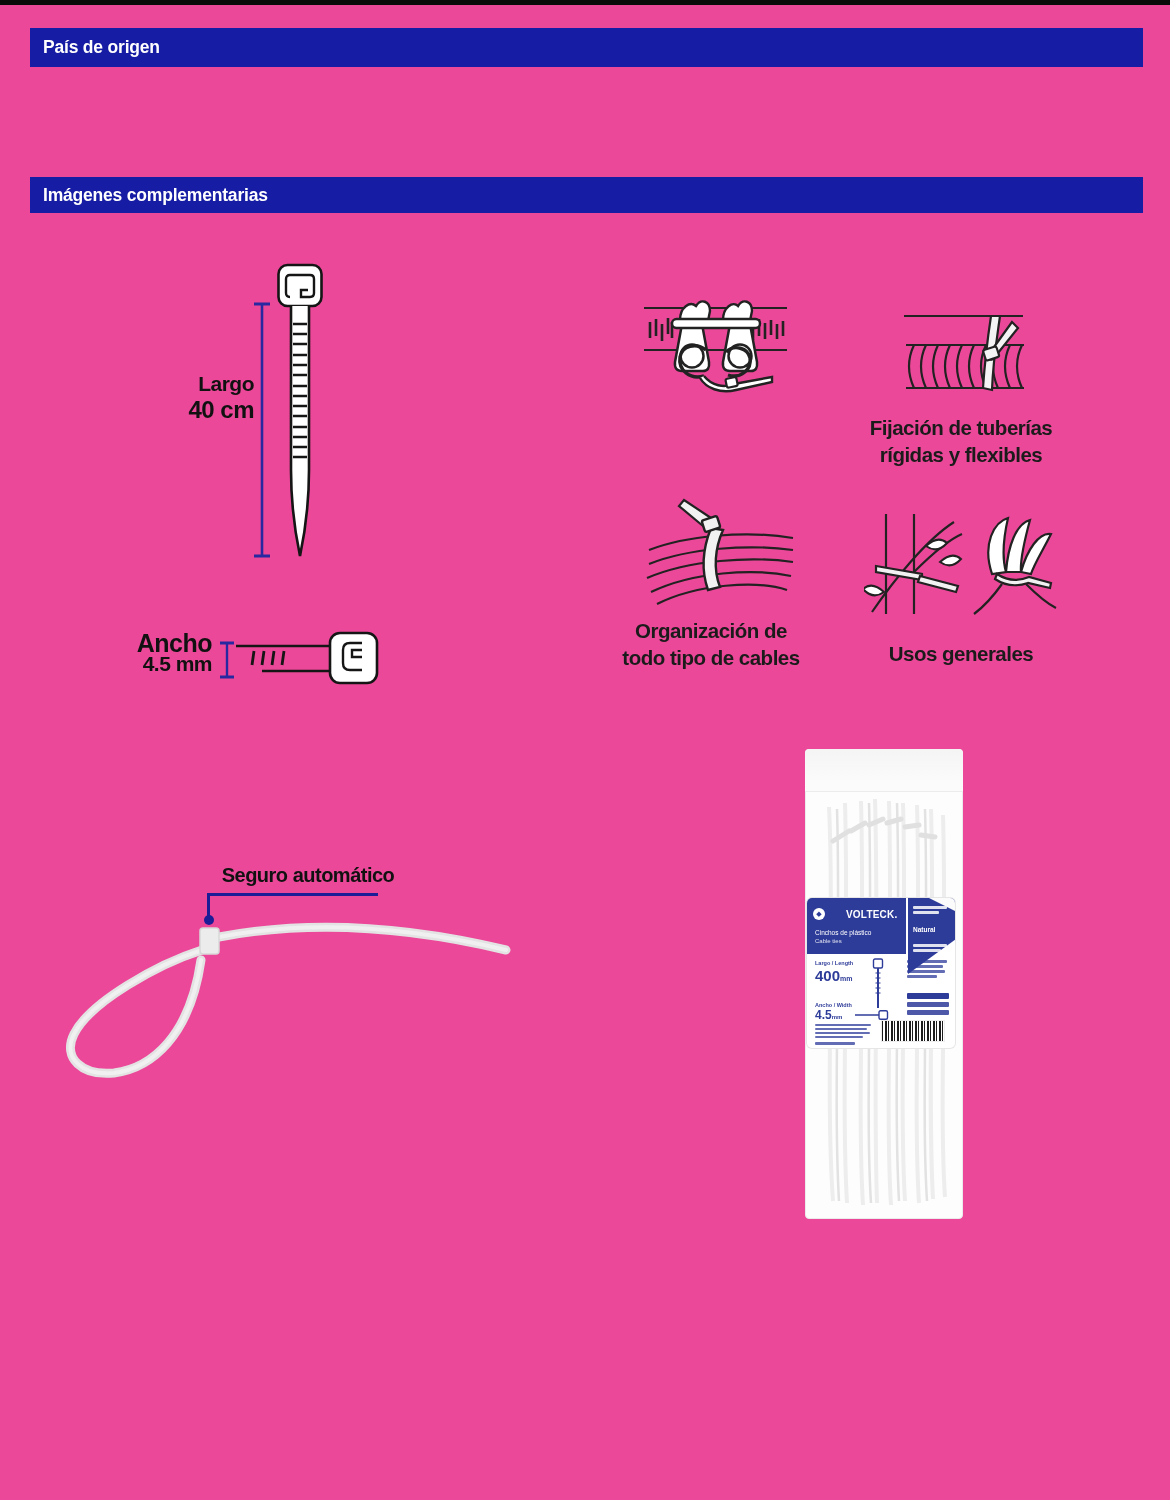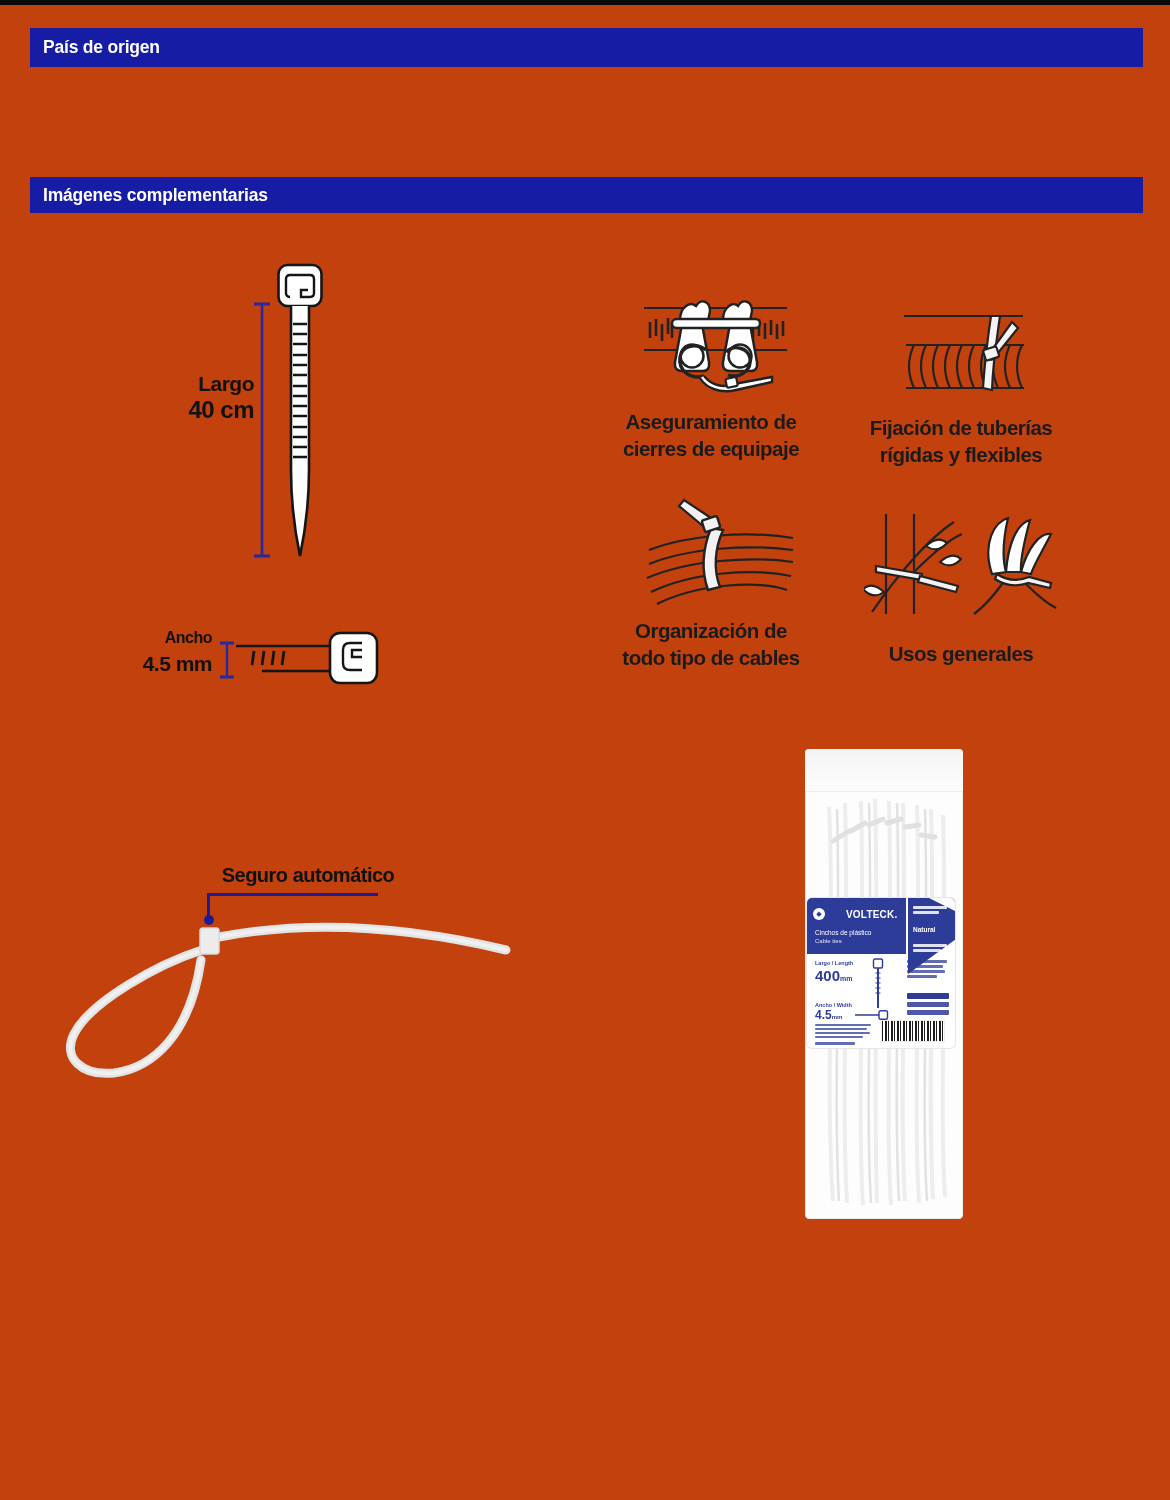--- a/index.html
+++ b/index.html
@@ -1,17 +1,17 @@
 <!DOCTYPE html>
 <html><head>
 <meta charset="utf-8">
 <style>
   html,body{margin:0;padding:0;background:#ffffff;}
   body{font-family:"Liberation Sans","DejaVu Sans",sans-serif;}
-  .page{position:relative;width:1170px;height:1500px;background:#c2410c;overflow:hidden;}
+  .page{position:relative;width:1170px;height:1500px;background:#ec4899;overflow:hidden;}
   .abs{position:absolute;}
 
   
   .top-rule{left:0;top:0;width:1170px;height:5px;background:#0b0b0b;}
 
   
   .section-bar{left:30px;width:1113px;background:#161CA3;color:#ffffff;
     font-size:17.5px;font-weight:bold;letter-spacing:-0.2px;
     display:flex;align-items:center;padding-left:13px;box-sizing:border-box;}
   .bar-origin{top:28px;height:39px;}
@@ -19,21 +19,21 @@
 
   
   .info-box{left:30px;top:78px;width:1113px;height:39px;background:#efefef;
     border-bottom:1px solid #e3e3e3;display:flex;align-items:center;
     padding-left:25px;box-sizing:border-box;font-size:16px;font-weight:bold;color:#0d0d0d;}
 
   
   .dim-label{font-weight:bold;color:#111;text-align:right;letter-spacing:-0.5px;}
   .lbl-largo{left:148px;top:372px;width:106px;font-size:21px;}
   .val-largo{left:148px;top:396px;width:106px;font-size:24px;}
-  .lbl-ancho{left:116px;top:629px;width:96px;font-size:16px;}
+  .lbl-ancho{left:116px;top:629px;width:96px;font-size:25px;}
   .val-ancho{left:116px;top:652px;width:96px;font-size:21px;}
 
   
   .use-caption{font-size:20.5px;line-height:27px;font-weight:bold;color:#1b1b1b;
     text-align:center;letter-spacing:-0.5px;}
   .cap1{left:598px;top:408px;width:226px;}
   .cap2{left:846px;top:414px;width:230px;}
   .cap3{left:598px;top:617px;width:226px;}
   .cap4{left:846px;top:640px;width:230px;}
 
@@ -158,24 +158,20 @@
     <path d="M22,4 V104 M50,4 V104" stroke="#222" stroke-width="2.2" fill="none"></path>
     <path d="M8,102 C30,70 62,30 90,12 M50,62 C70,42 84,30 98,24" stroke="#222" stroke-width="2.2" fill="none"></path>
     <path d="M62,36 q12,-11 21,-3 q-10,11 -21,3 Z M76,52 q12,-11 21,-3 q-10,11 -21,3 Z M20,82 q-12,-11 -21,-3 q10,11 21,3 Z" fill="#ffffff" stroke="#222" stroke-width="2"></path>
     <path d="M12,56 L58,64 L58,70 L12,62 Z" fill="#f2f2f2" stroke="#222" stroke-width="2.2"></path>
     <path d="M56,66 L94,76 L92,82 L54,72 Z" fill="#f2f2f2" stroke="#222" stroke-width="2.2"></path>
     <path d="M128,64 C118,34 130,12 144,8 C139,30 138,48 142,62 Z M142,62 C144,36 152,14 166,10 C160,32 156,50 157,62 Z M157,62 C163,40 175,22 187,24 C179,40 170,54 167,64 Z" fill="#ffffff" stroke="#222" stroke-width="2.2"></path>
     <path d="M138,74 C128,88 118,98 110,104 M162,74 C174,86 184,94 192,98" stroke="#222" stroke-width="2.2" fill="none"></path>
     <path d="M133,64 q15,10 32,3 l22,6 l-1,5 l-22,-5 q-18,6 -33,-4 Z" fill="#f2f2f2" stroke="#222" stroke-width="2.2"></path>
   </svg>
 
-  <div class="abs use-caption cap1">
-    <div>Aseguramiento de</div>
-    <div>cierres de equipaje</div>
-  </div>
   <div class="abs use-caption cap2">
     <div>Fijación de tuberías</div>
     <div>rígidas y flexibles</div>
   </div>
   <div class="abs use-caption cap3">
     <div>Organización de</div>
     <div>todo tipo de cables</div>
   </div>
   <div class="abs use-caption cap4">
     <div>Usos generales</div>

